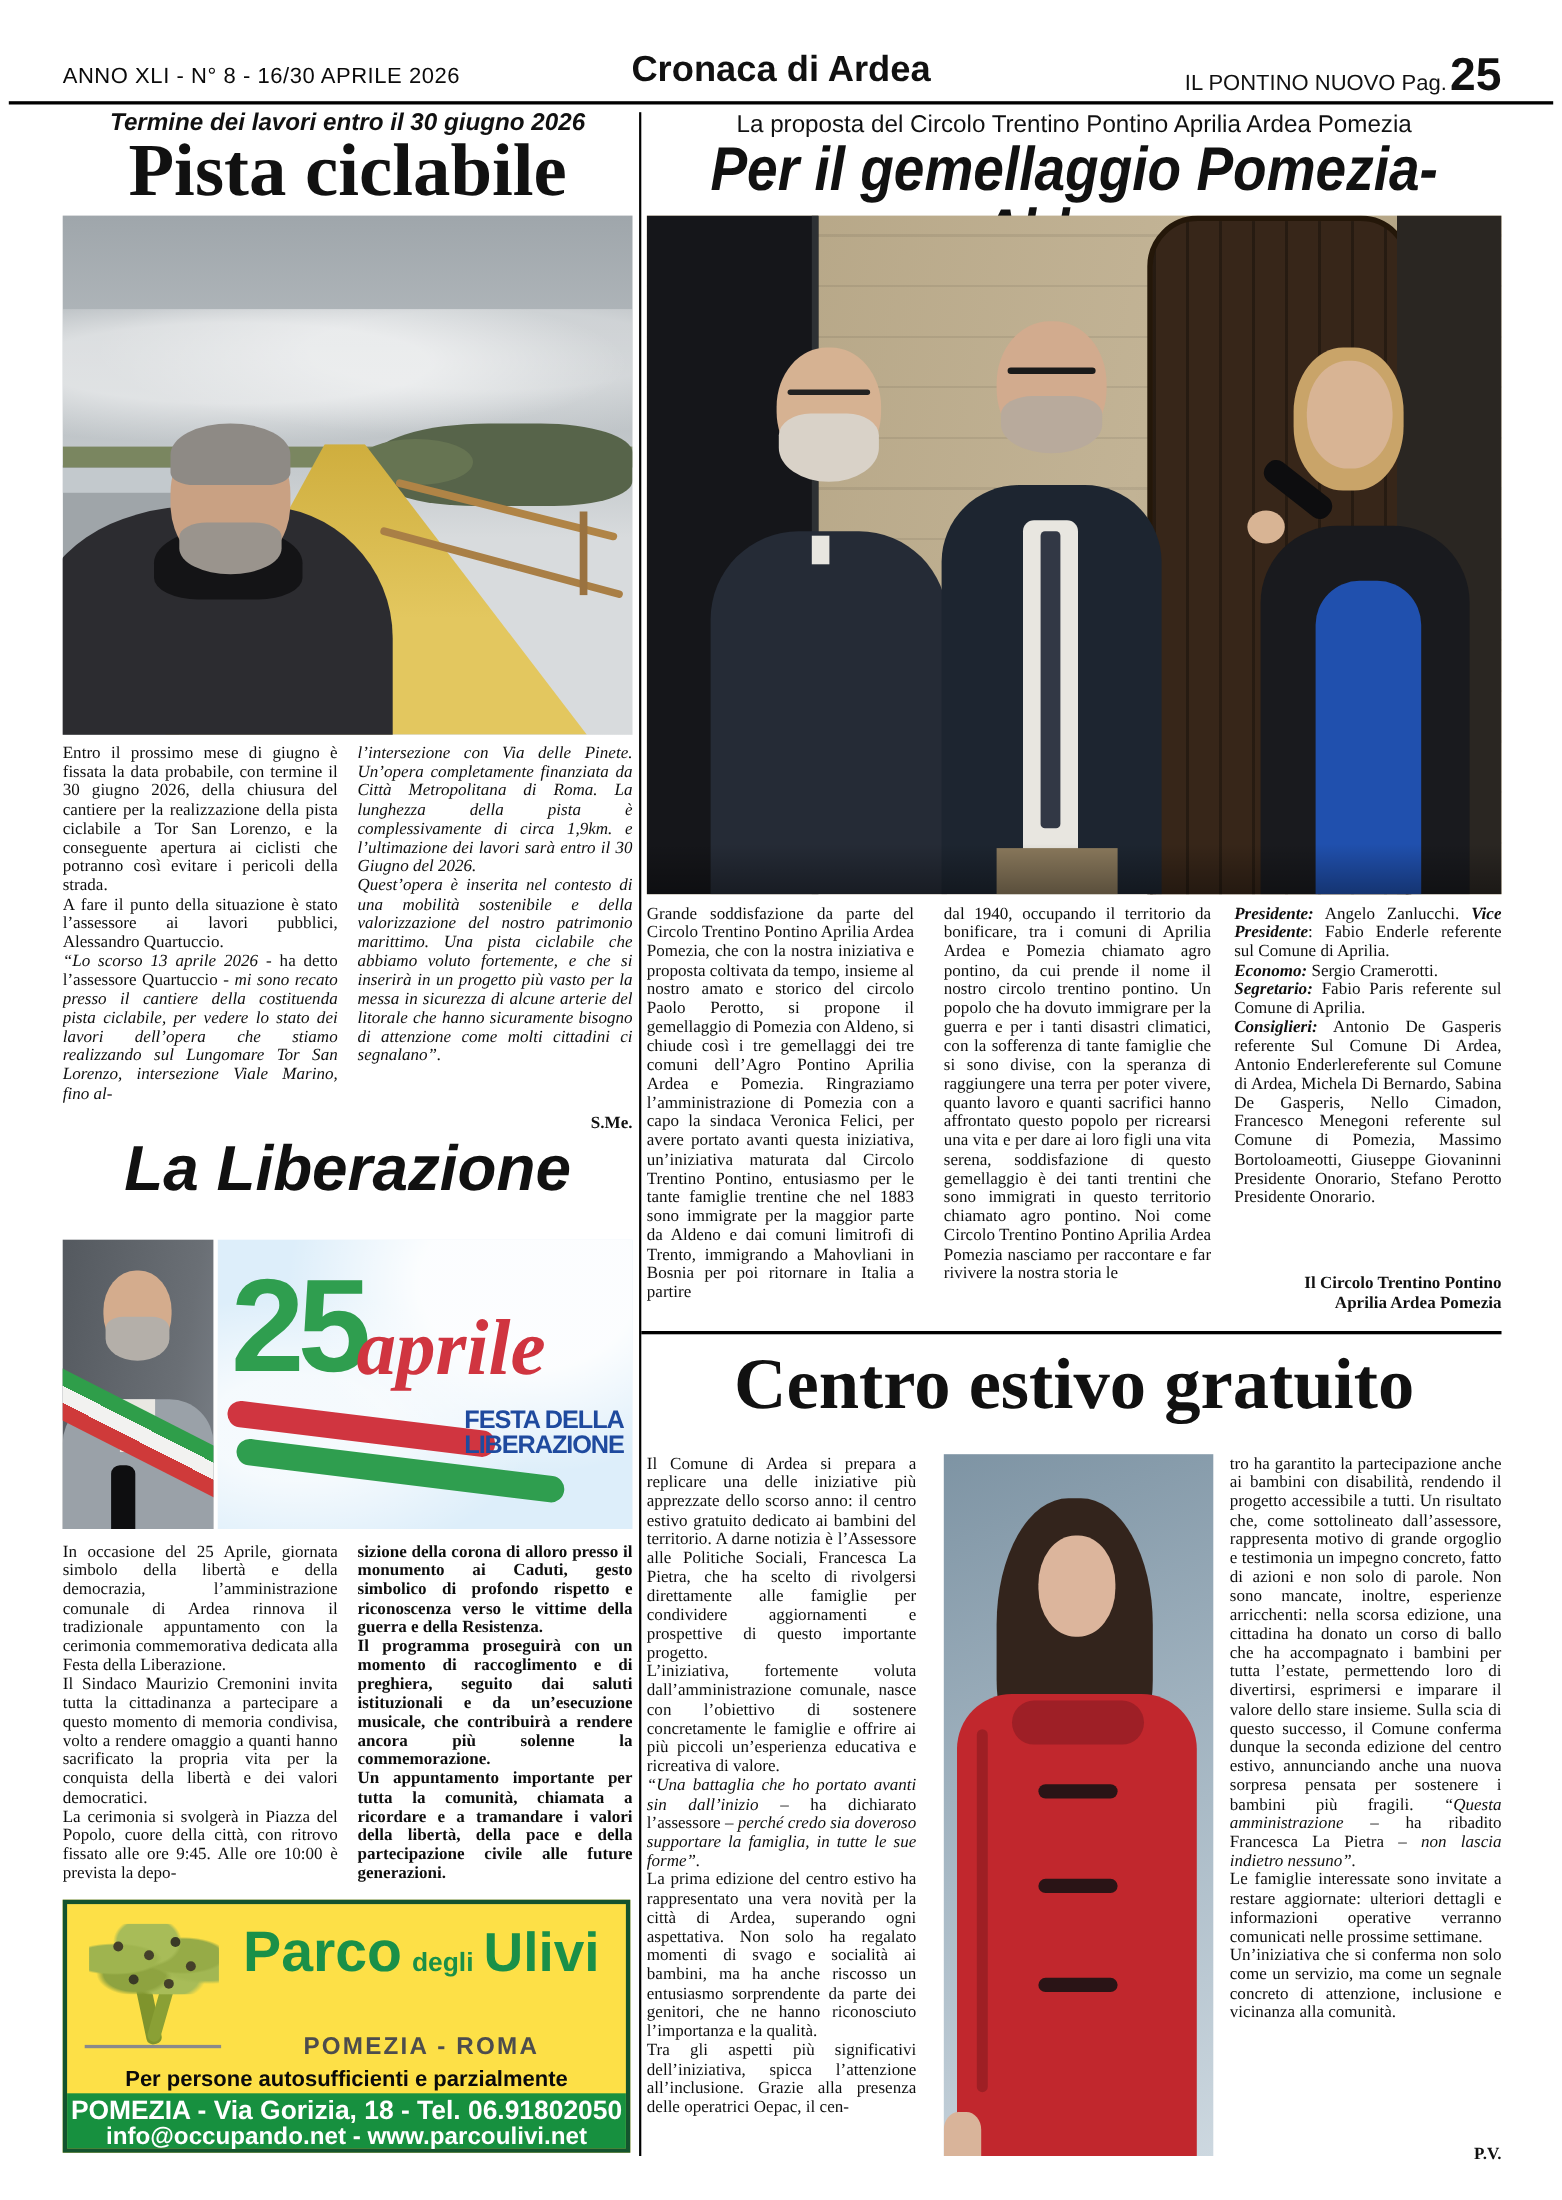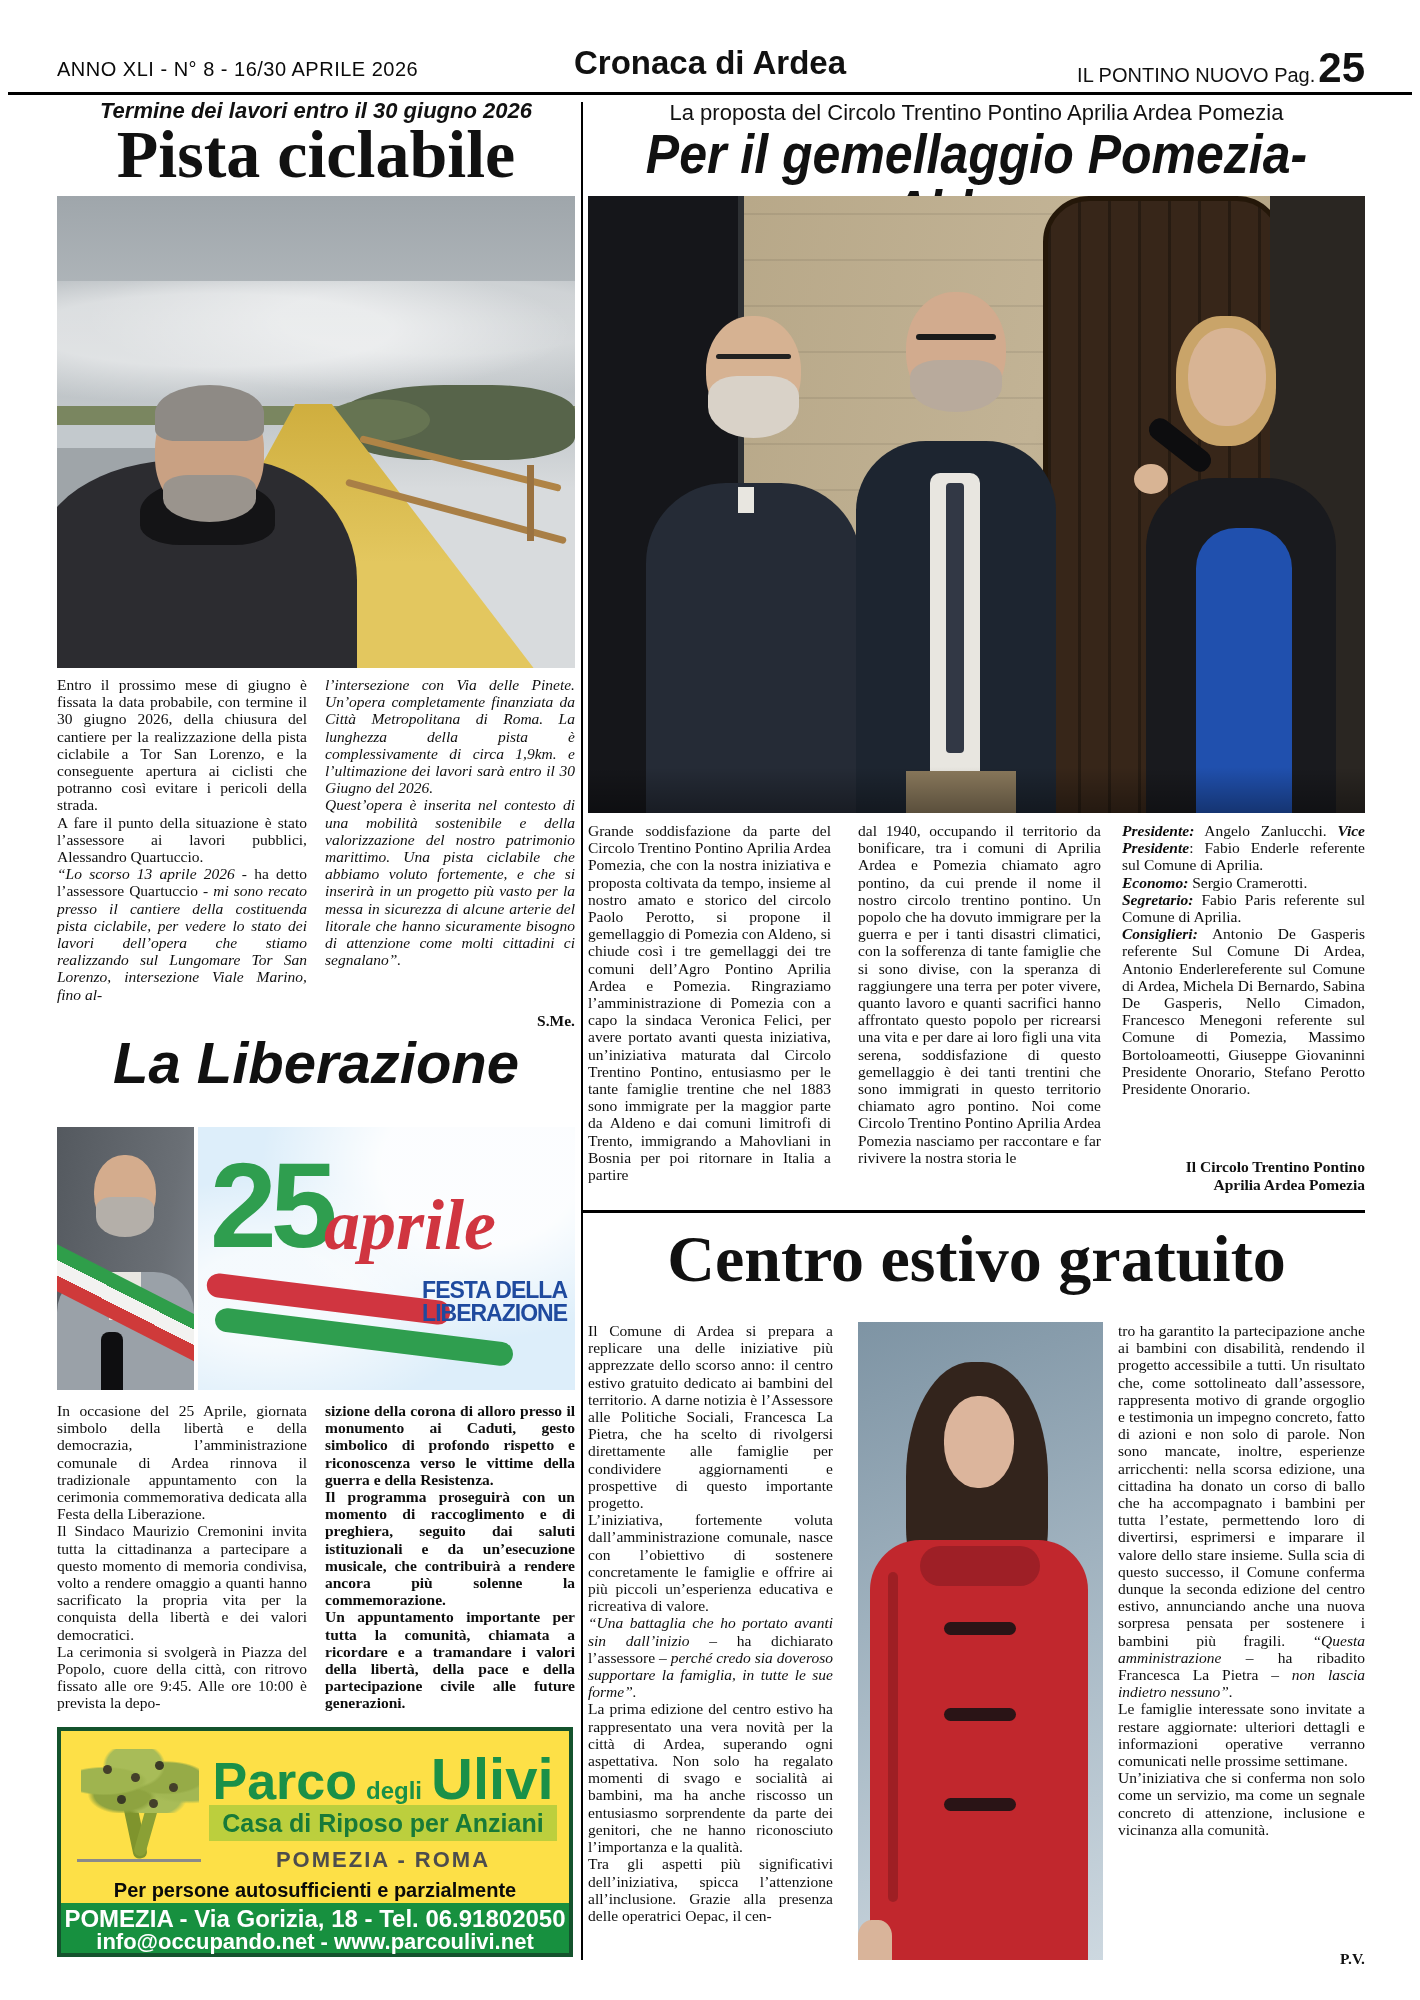--- a/index.html
+++ b/index.html
@@ -174,23 +174,22 @@
            radial-gradient(ellipse at 72% 45%,#96ab47 0 30%,transparent 34%),
            radial-gradient(ellipse at 92% 60%,#a2b753 0 24%,transparent 30%),
            radial-gradient(ellipse at 35% 70%,#8ea340 0 26%,transparent 32%),
            radial-gradient(ellipse at 62% 75%,#a8bc58 0 26%,transparent 32%);"></div>
       <div class="abs" style="left:28px;top:22px;width:9px;height:9px;background:#44402a;border-radius:50%;box-shadow:28px 8px 0 #44402a, 52px -4px 0 #3a3a26, 66px 18px 0 #44402a, 14px 30px 0 #3a3a26, 46px 34px 0 #44402a;"></div>
       <div class="abs" style="left:2px;top:116px;width:124px;height:3px;background:#8a8a8a;"></div>
     </div>
     <div class="abs ad-title" style="left:146px;top:14px;width:352px;">
       <span style="font-size:52px;">Parco</span>
       <span style="font-size:24px;">degli</span>
-      <span style="font-size:58px;">Ulivi</span>
+      <span style="font-size:50px;">Ulivi</span>
     </div>
-    <div class="abs ad-banner" style="left:148px;top:74px;width:348px;height:36px;">Casa di Riposo per Anziani</div>
     <div class="abs ad-loc" style="left:148px;top:116px;width:348px;">POMEZIA - ROMA</div>
     <div class="abs ad-tagline" style="left:0;top:148px;width:100%;">Per persone autosufficienti e parzialmente autosufficienti</div>
     <div class="abs ad-band" style="left:0;bottom:0;width:100%;height:46px;padding-top:4px;">
       <div style="font-size:24px;line-height:24px;">POMEZIA - Via Gorizia, 18 - Tel. 06.91802050</div>
       <div style="font-size:22px;line-height:22px;">info@occupando.net - www.parcoulivi.net</div>
     </div>
   </div>
 
   <div class="abs headline-serif" style="left:588px;top:1226px;width:777px;font-size:66px;">Centro estivo gratuito</div>
 

